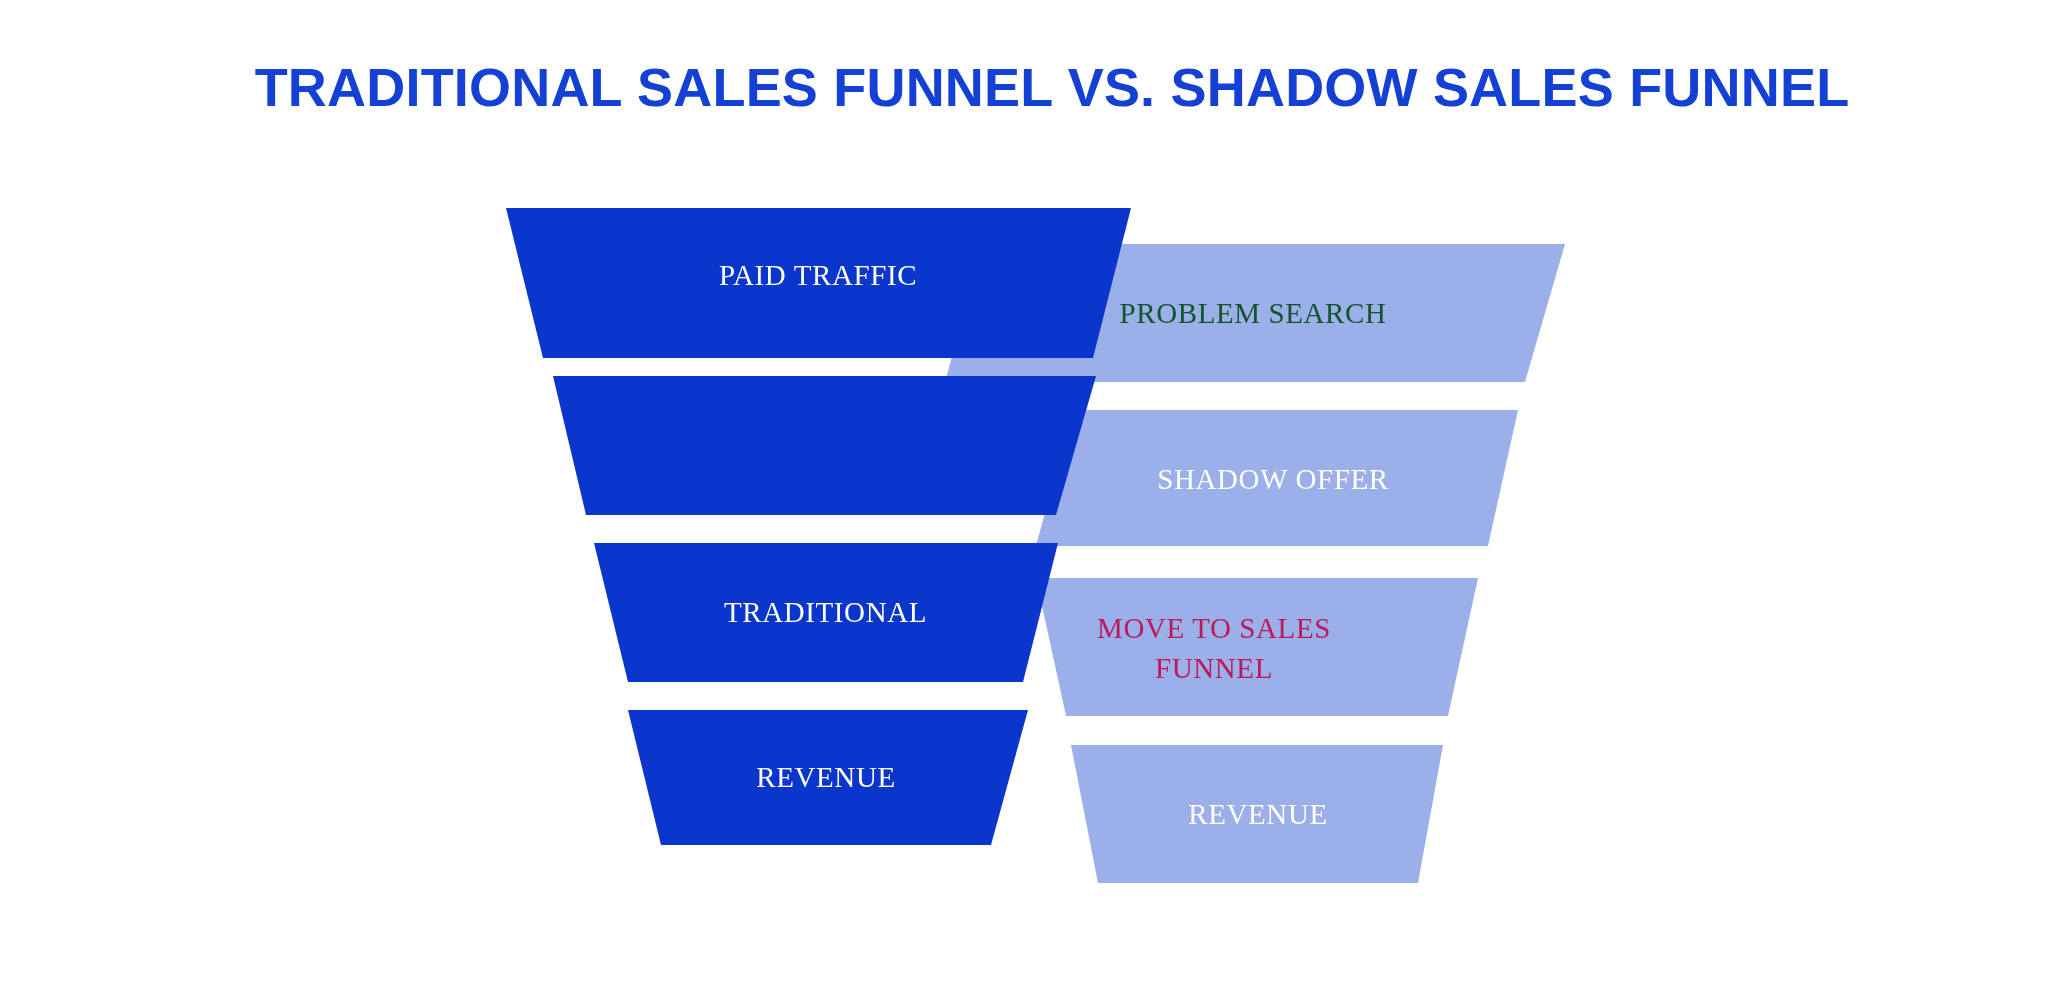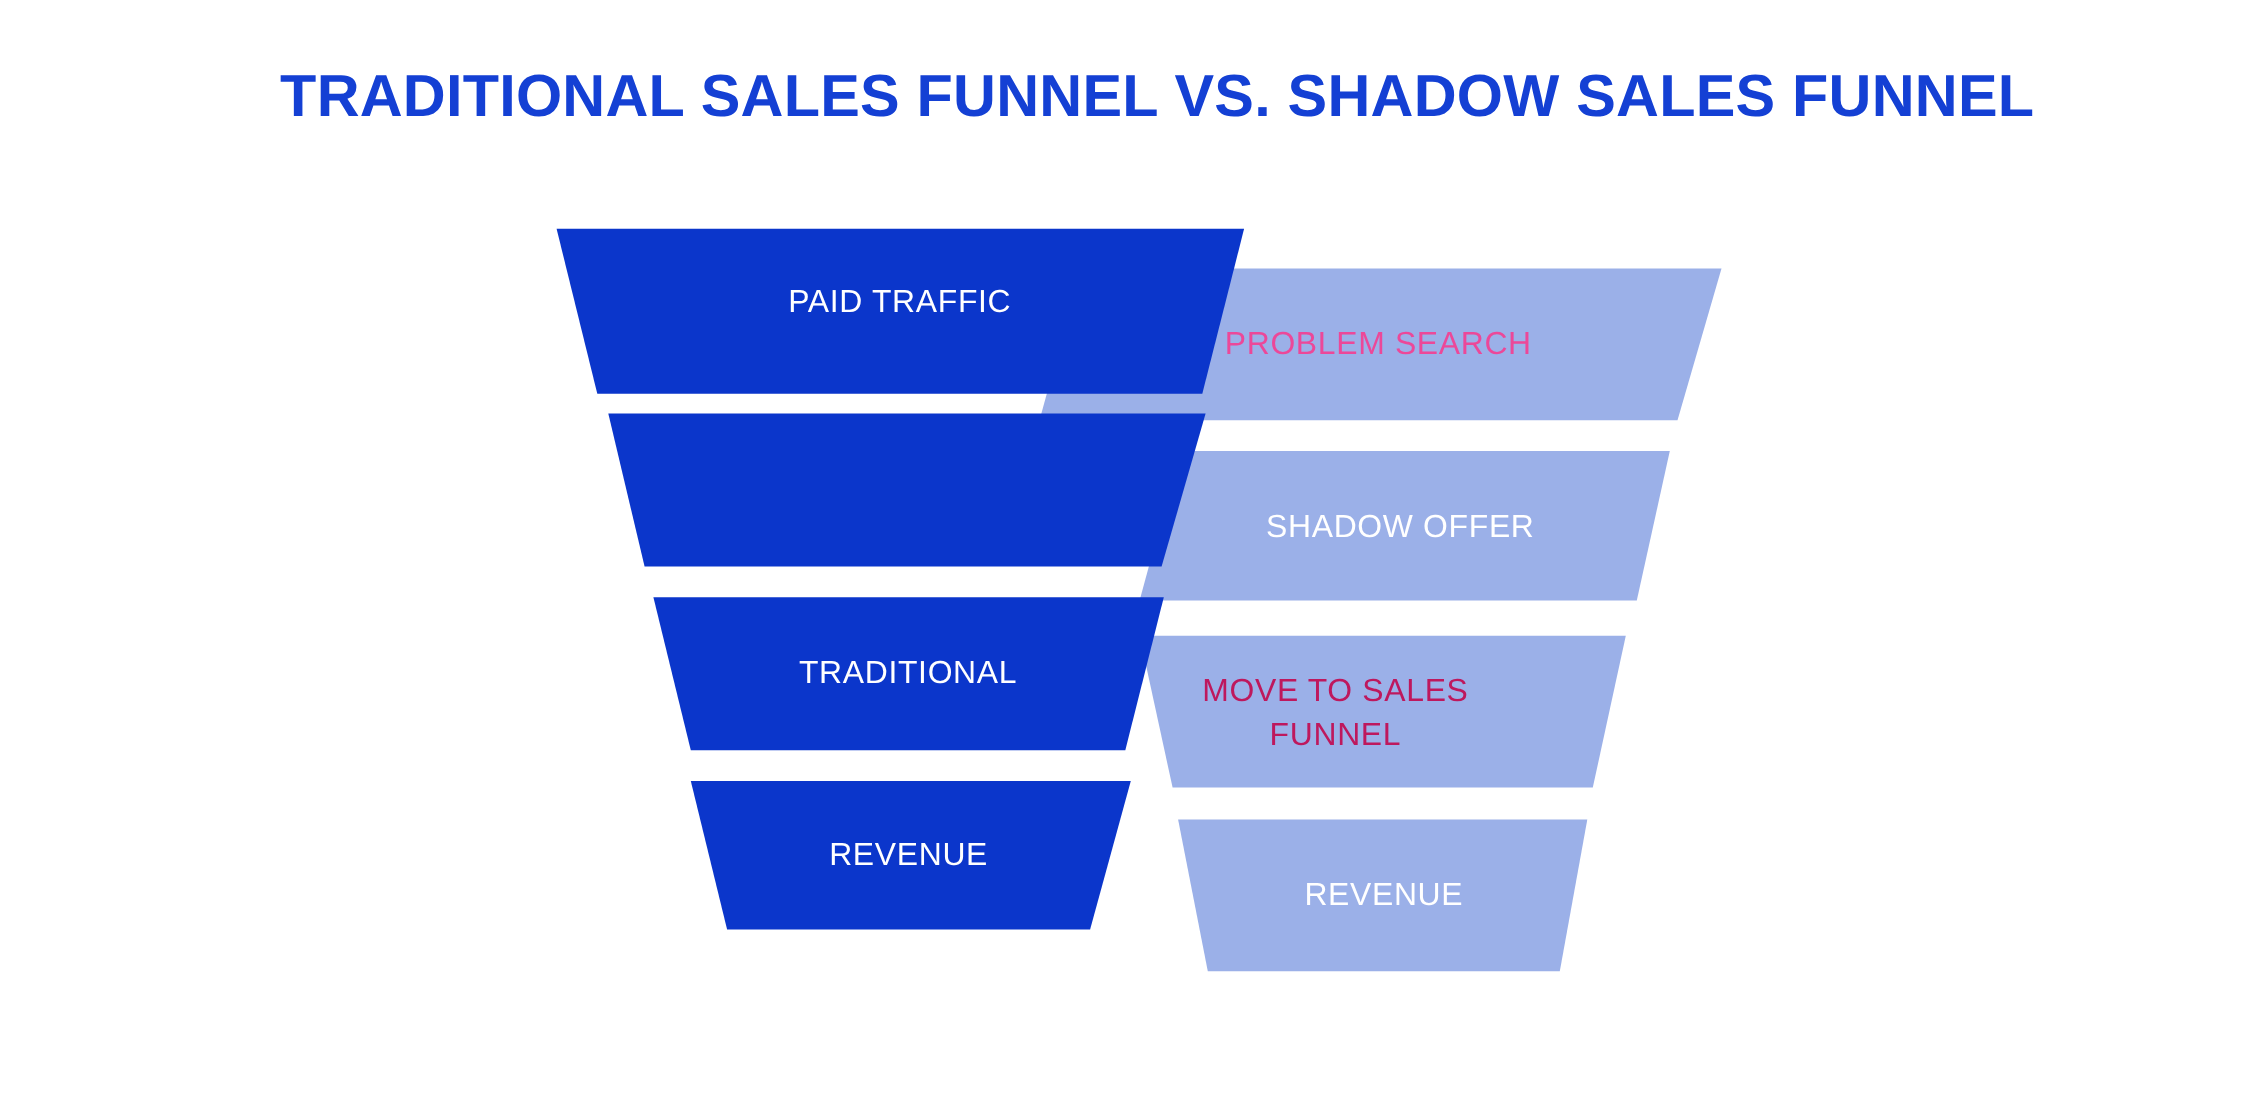--- a/index.html
+++ b/index.html
@@ -51,21 +51,21 @@
   .seg-label {
     position: absolute;
     text-align: center;
     color: #ffffff;
     font-size: 29px;
     font-weight: 400;
     line-height: 40px;
     letter-spacing: 0.6px;
     white-space: pre-line;
     pointer-events: none;
-    font-family: Liberation Sans, sans-serif;
+    font-family: Liberation Serif, serif;
   }
 </style>
 </head>
 <body style="background: rgb(255, 255, 255);">
 
 <div id="stage" style="background: rgb(255, 255, 255);">
 
   <div id="title" style="color: rgb(20, 64, 212);">TRADITIONAL SALES FUNNEL VS. SHADOW SALES FUNNEL</div>
 
   <div id="funnels">
@@ -78,21 +78,21 @@
     </svg>
 
     <svg class="layer" viewBox="0 0 2048 999" width="2048" height="999" xmlns="http://www.w3.org/2000/svg">
       <polygon id="trad-seg-0" points="478,208 1103,208 1065,358 515,358" fill="#0B36CB"></polygon>
       <polygon id="trad-seg-1" points="525,376 1068,376 1028,515 558,515" fill="#0B36CB"></polygon>
       <polygon id="trad-seg-2" points="566,543 1030,543 995,682 600,682" fill="#0B36CB"></polygon>
       <polygon id="trad-seg-3" points="600,710 1000,710 963,845 633,845" fill="#0B36CB"></polygon>
     </svg>
 
     <div class="layer">
-      <div class="seg-label" id="shadow-label-0" style="left: 1000px; top: 293px; width: 450px; height: 40px; color: #ec4899;">PROBLEM SEARCH</div>
+      <div class="seg-label" id="shadow-label-0" style="left: 1000px; top: 293px; width: 450px; height: 40px; color: #14532d;">PROBLEM SEARCH</div>
       <div class="seg-label" id="shadow-label-1" style="left: 1030px; top: 459px; width: 430px; height: 40px; color: rgb(255, 255, 255);">SHADOW OFFER</div>
       <div class="seg-label" id="shadow-label-2" style="left: 986px; top: 608px; width: 400px; height: 80px; color: #be185d;">MOVE TO SALES
 FUNNEL</div>
       <div class="seg-label" id="shadow-label-3" style="left: 1060px; top: 794px; width: 340px; height: 40px; color: rgb(255, 255, 255);">REVENUE</div>
 
       <div class="seg-label" id="trad-label-0" style="left: 515px; top: 255px; width: 550px; height: 40px; color: rgb(255, 255, 255);">PAID TRAFFIC</div>
       <div class="seg-label" id="trad-label-2" style="left: 600px; top: 592px; width: 395px; height: 40px; color: rgb(255, 255, 255);">TRADITIONAL</div>
       <div class="seg-label" id="trad-label-3" style="left: 633px; top: 757px; width: 330px; height: 40px; color: rgb(255, 255, 255);">REVENUE</div>
     </div>
 

